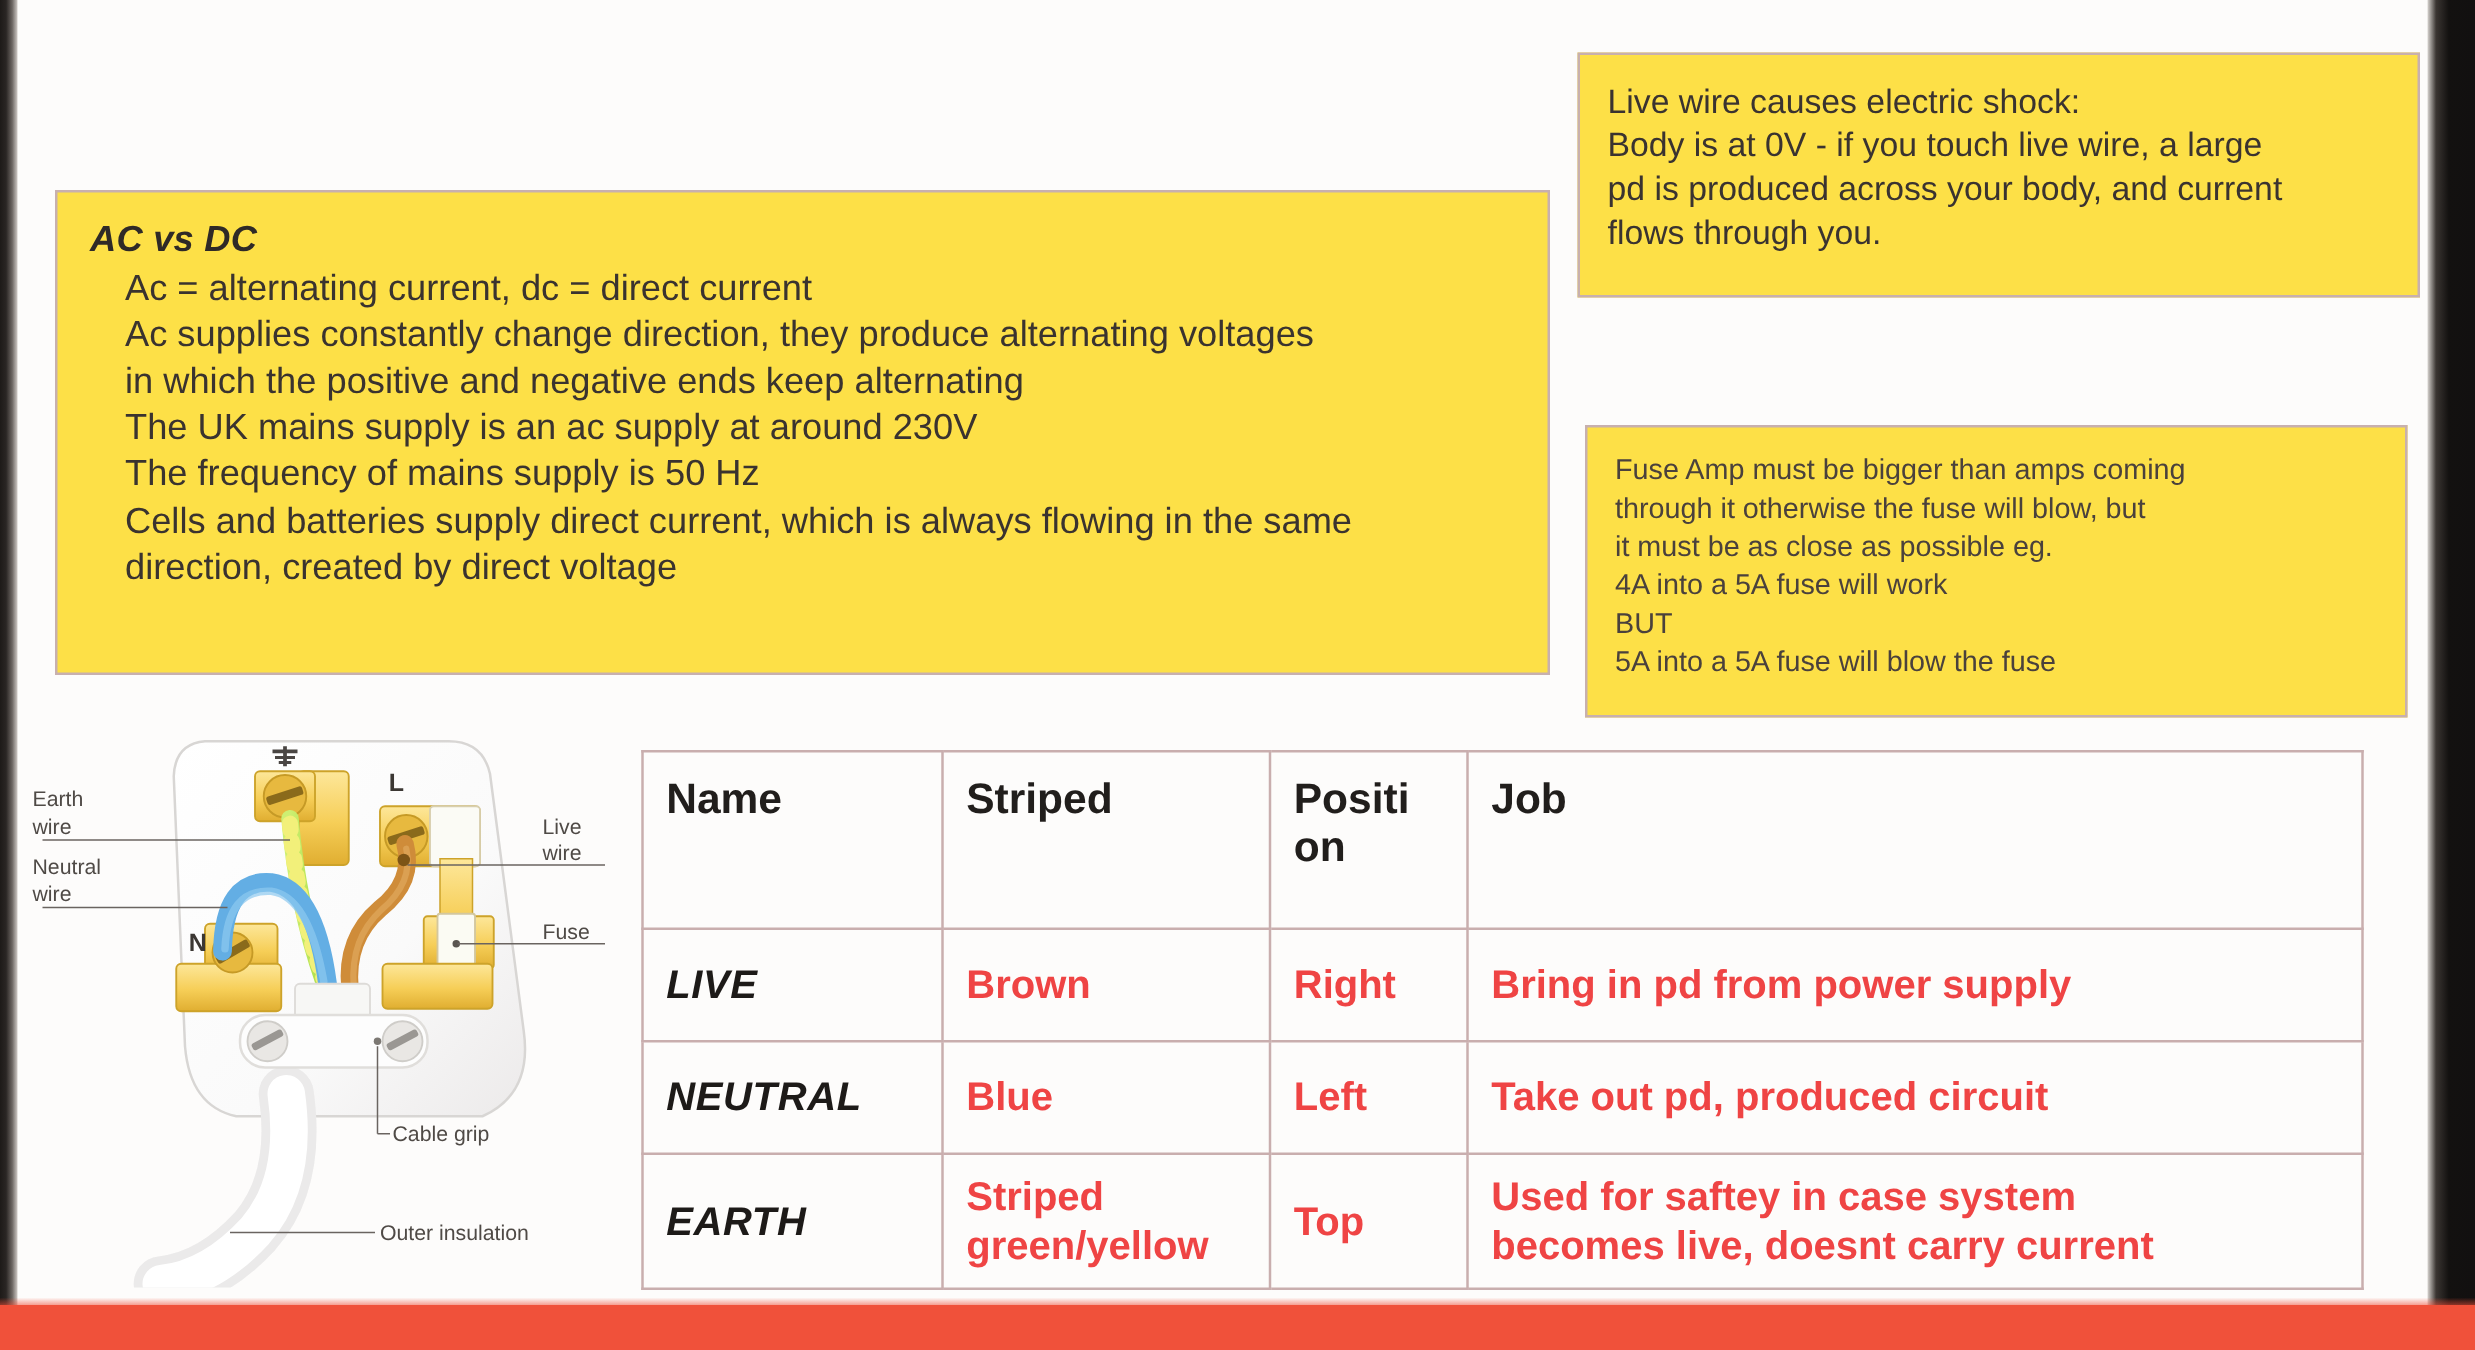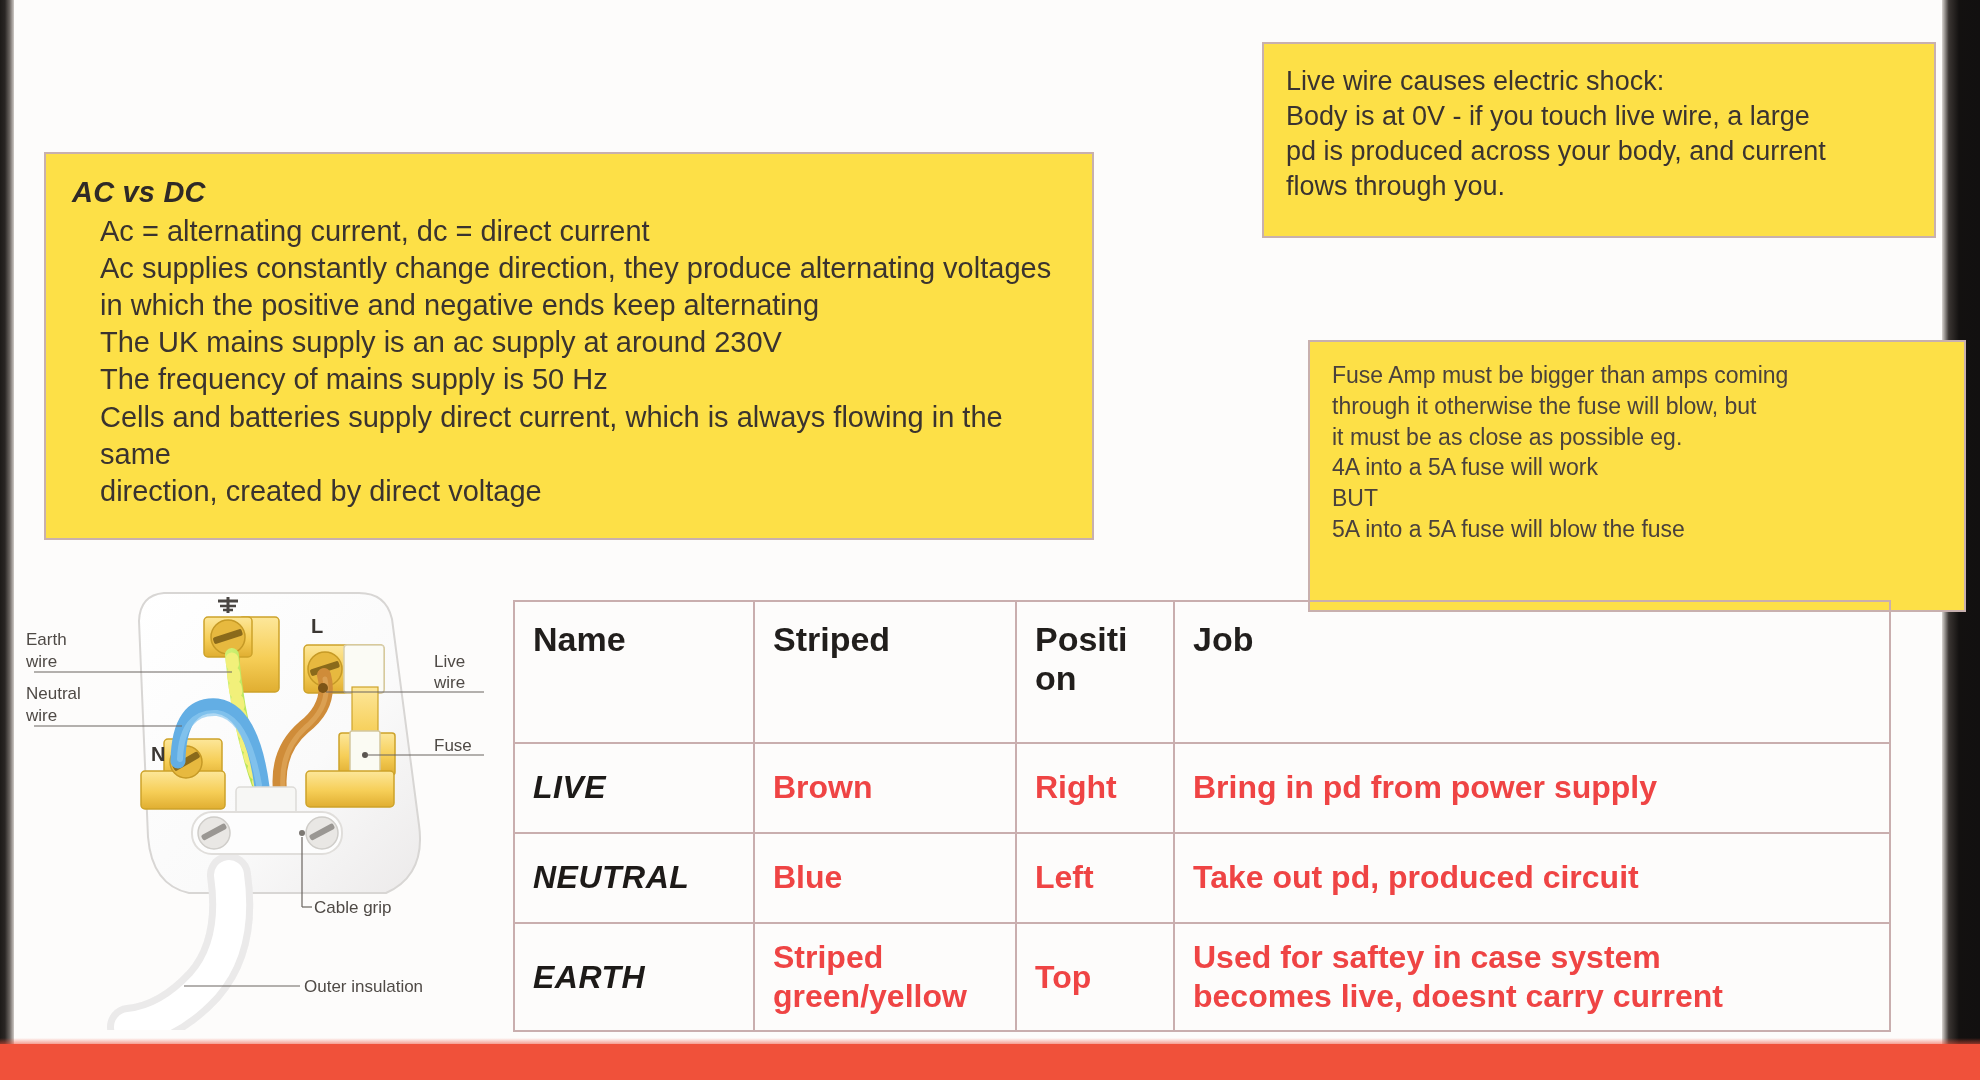--- a/index.html
+++ b/index.html
@@ -74,21 +74,21 @@
   .note-text.small {
     font-size: 23px;
     line-height: 1.34;
     color: #4a413c;
   }
 
   
   #acdc-box {
     left: 44px;
     top: 152px;
-    width: 1050px;
+    width: 1196px;
     height: 388px;
     padding: 22px 26px 0 26px;
   }
   #acdc-heading {
     font-weight: bold;
     font-style: italic;
     font-size: 29px;
     color: #2f2a27;
     margin-bottom: 4px;
     letter-spacing: .2px;
@@ -107,23 +107,22 @@
     top: 42px;
     width: 674px;
     height: 196px;
     padding: 20px 22px;
   }
   
   #fuse-box {
     left: 1268px;
     top: 340px;
     width: 658px;
-    height: 272px;
+    height: 234px;
     padding: 18px 22px;
-    margin-left: 40px;
   }
 
   
   #plug-diagram {
     position: absolute;
     left: 14px;
     top: 575px;
     width: 500px;
     height: 455px;
   }

